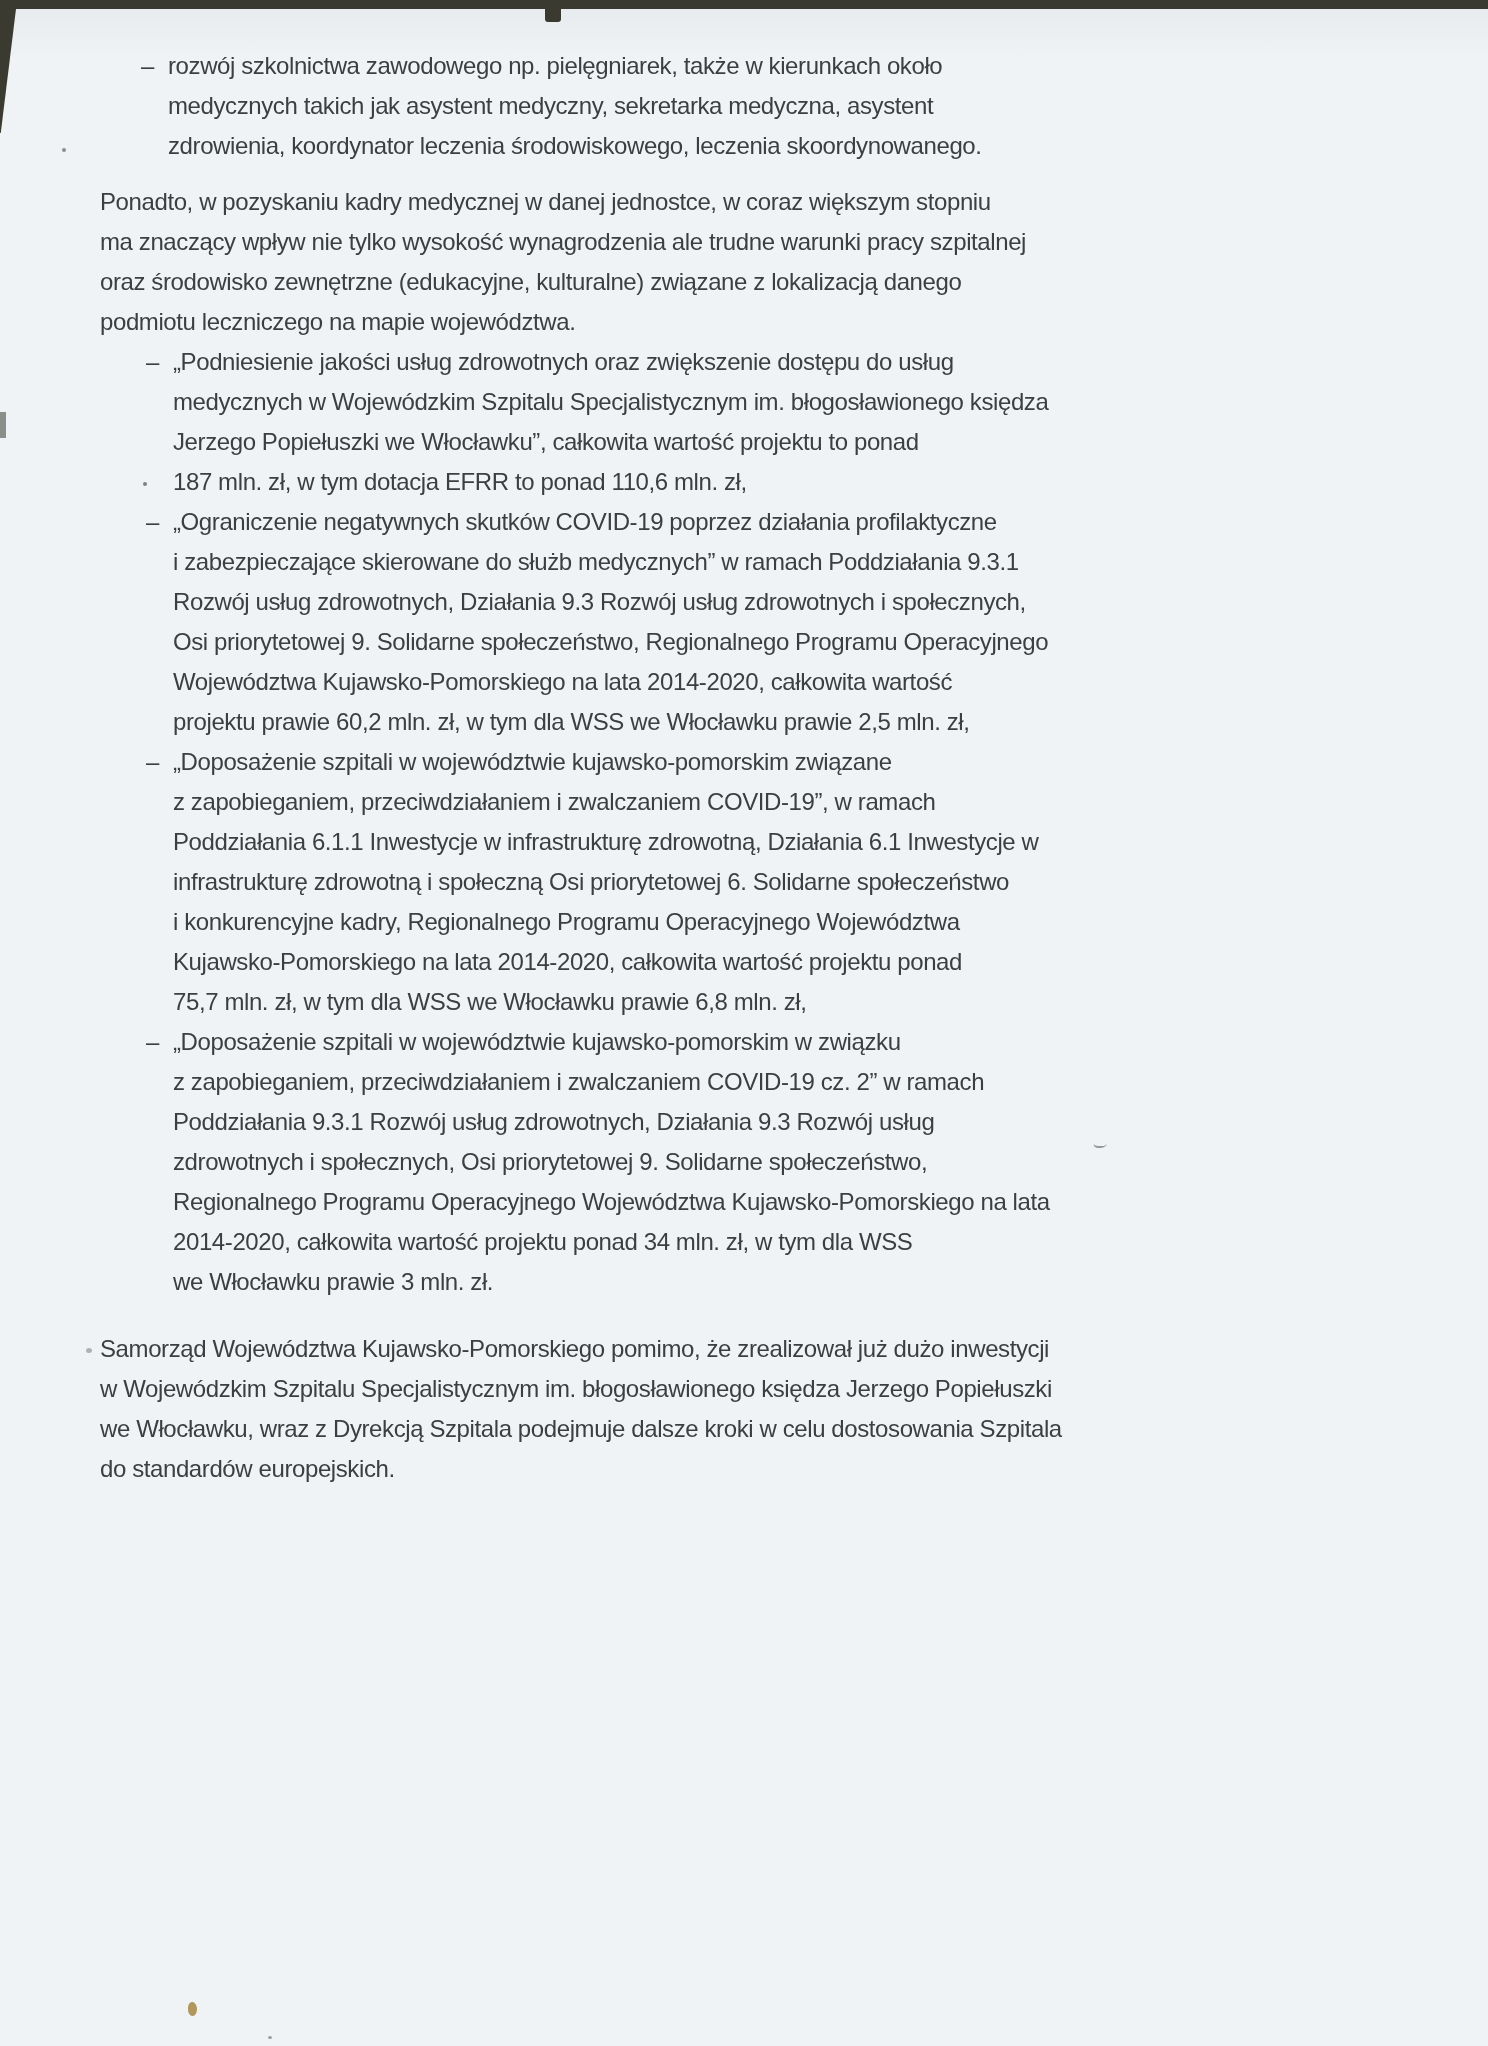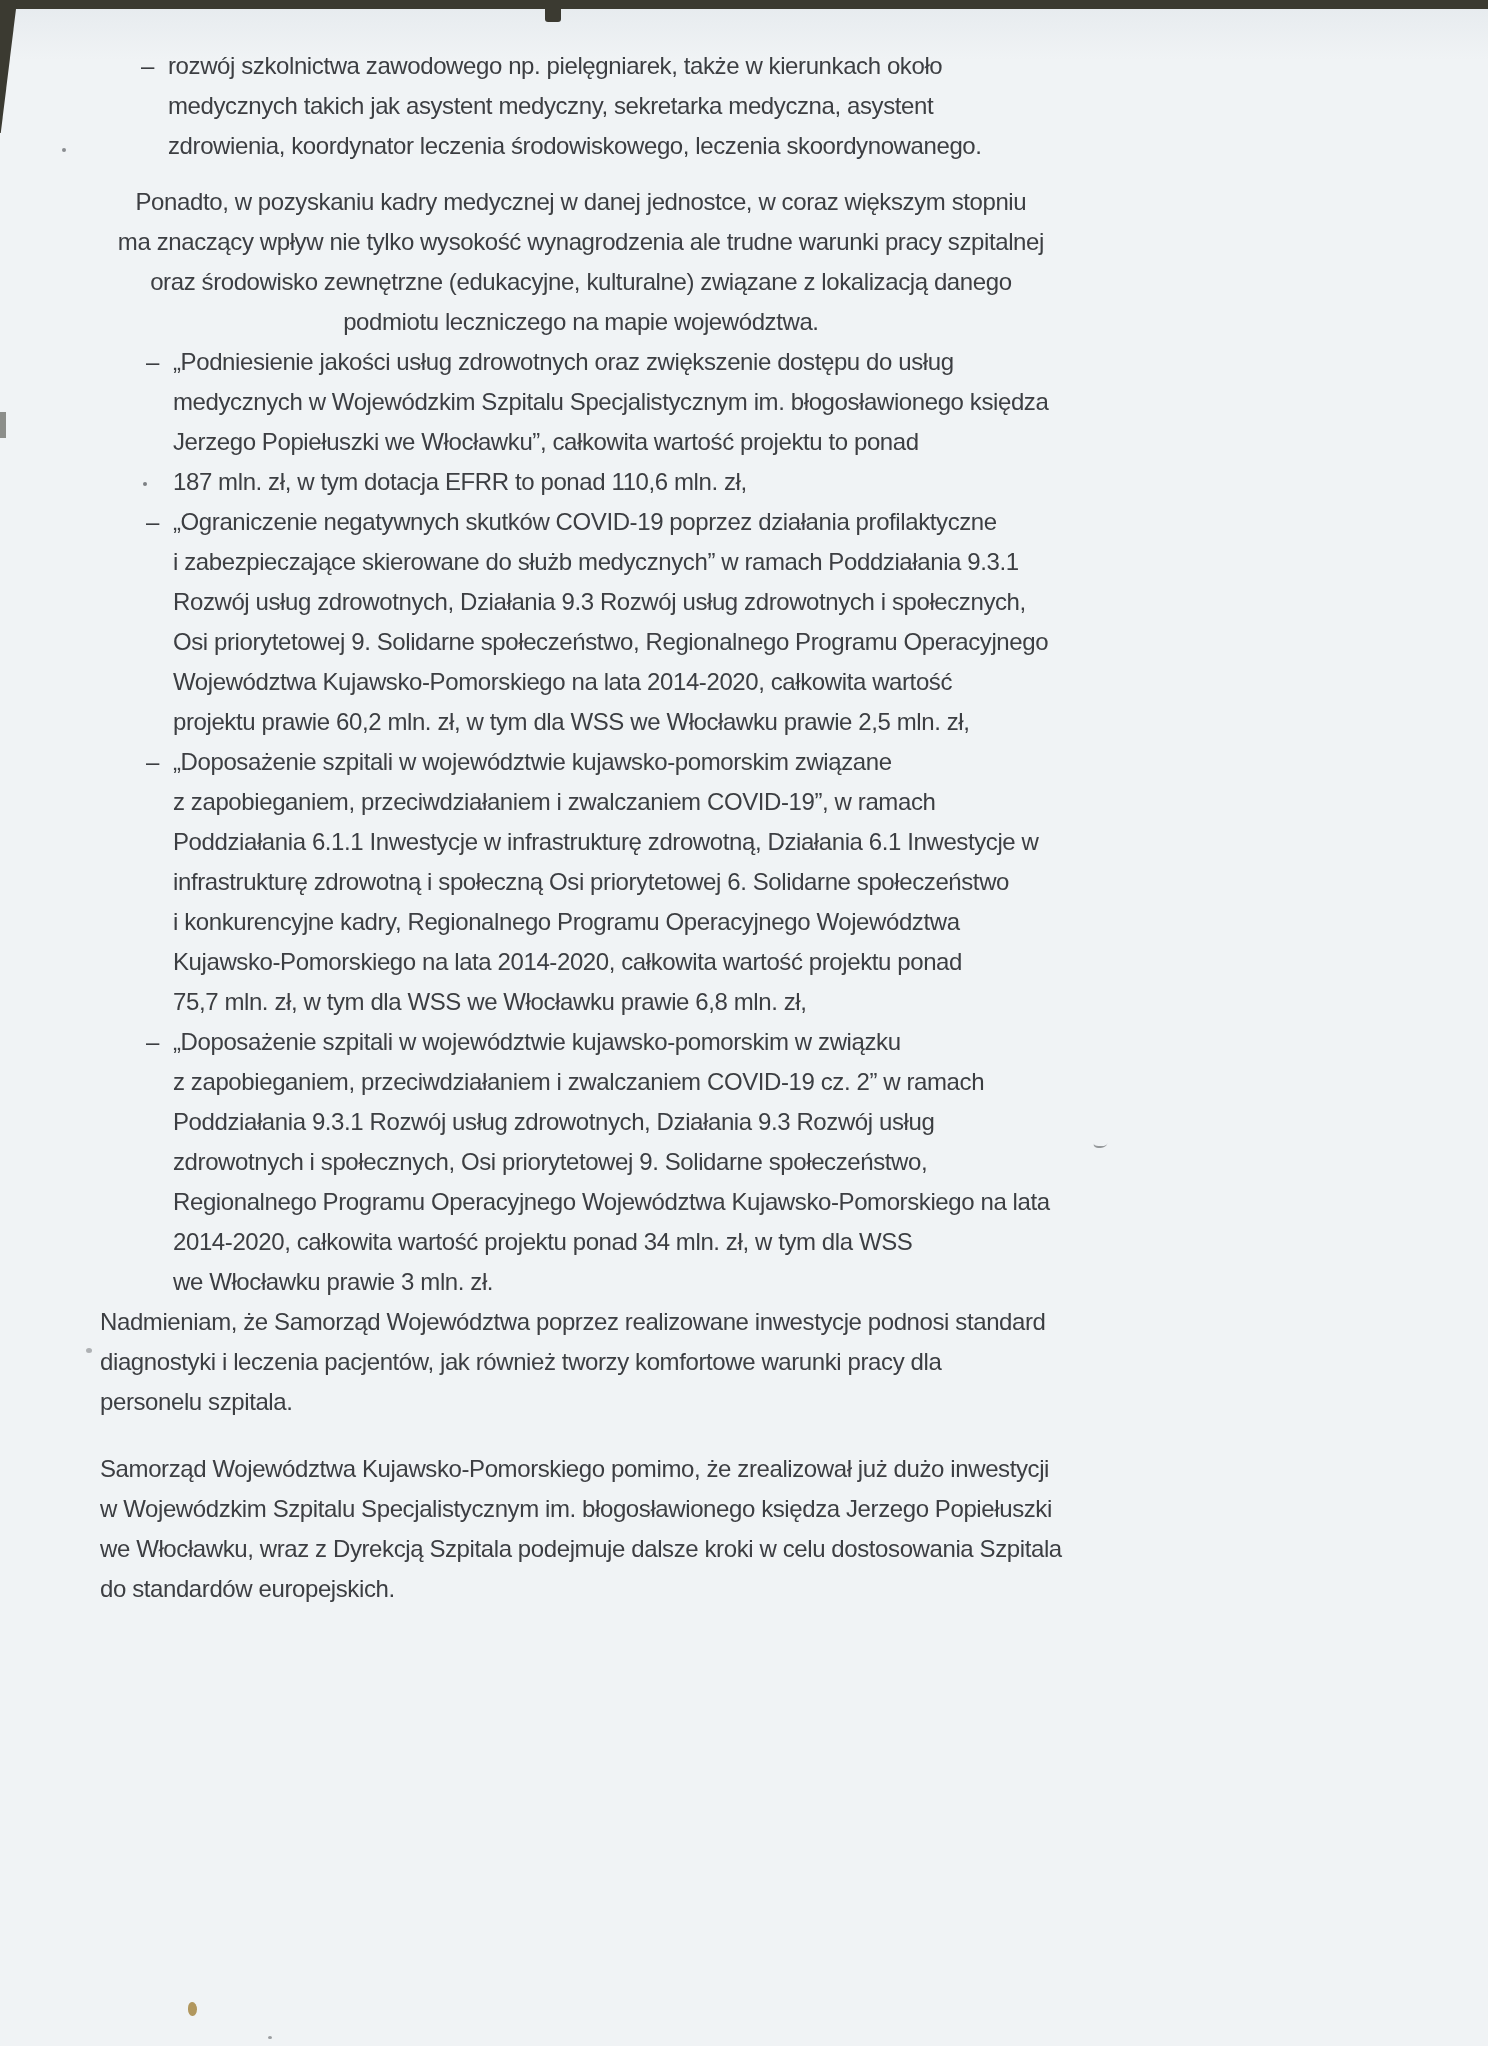--- a/index.html
+++ b/index.html
@@ -64,21 +64,21 @@
     padding: 46px 0 0 100px;
     color: var(--ink, #3c3e42);
     font-size: 24px;
     letter-spacing: -0.4px;
     line-height: 40px;
   }
   .lines {
     white-space: pre;
   }
   .para { margin: 0; }
-  .para-ponadto   { margin-top: 16px; text-align: center; }
+  .para-ponadto   { margin-top: 16px; }
   .para-dazenie   { margin-top: 10px; }
   .para-samorzad  { margin-top: 27px; }
   .bullet-item {
     position: relative;
   }
   .bullet-l1 { margin-left: 68px; }   
   .project   { margin-left: 73px; }   
   .bullet-item .marker {
     position: absolute;
     left: -27px;
@@ -144,25 +144,20 @@
         <div class="lines">„Doposażenie szpitali w województwie kujawsko-pomorskim w związku
 z zapobieganiem, przeciwdziałaniem i zwalczaniem COVID-19 cz. 2” w ramach
 Poddziałania 9.3.1 Rozwój usług zdrowotnych, Działania 9.3 Rozwój usług
 zdrowotnych i społecznych, Osi priorytetowej 9. Solidarne społeczeństwo,
 Regionalnego Programu Operacyjnego Województwa Kujawsko-Pomorskiego na lata
 2014-2020, całkowita wartość projektu ponad 34 mln. zł, w tym dla WSS
 we Włocławku prawie 3 mln. zł.</div>
       </div>
     </div>
 
-    <div class="para">
-      <div class="lines">Nadmieniam, że Samorząd Województwa poprzez realizowane inwestycje podnosi standard
-diagnostyki i leczenia pacjentów, jak również tworzy komfortowe warunki pracy dla
-personelu szpitala.</div>
-    </div>
 
     <div class="para para-samorzad">
       <div class="lines">Samorząd Województwa Kujawsko-Pomorskiego pomimo, że zrealizował już dużo inwestycji
 w Wojewódzkim Szpitalu Specjalistycznym im. błogosławionego księdza Jerzego Popiełuszki
 we Włocławku, wraz z Dyrekcją Szpitala podejmuje dalsze kroki w celu dostosowania Szpitala
 do standardów europejskich.</div>
     </div>
 
   </div>
 

